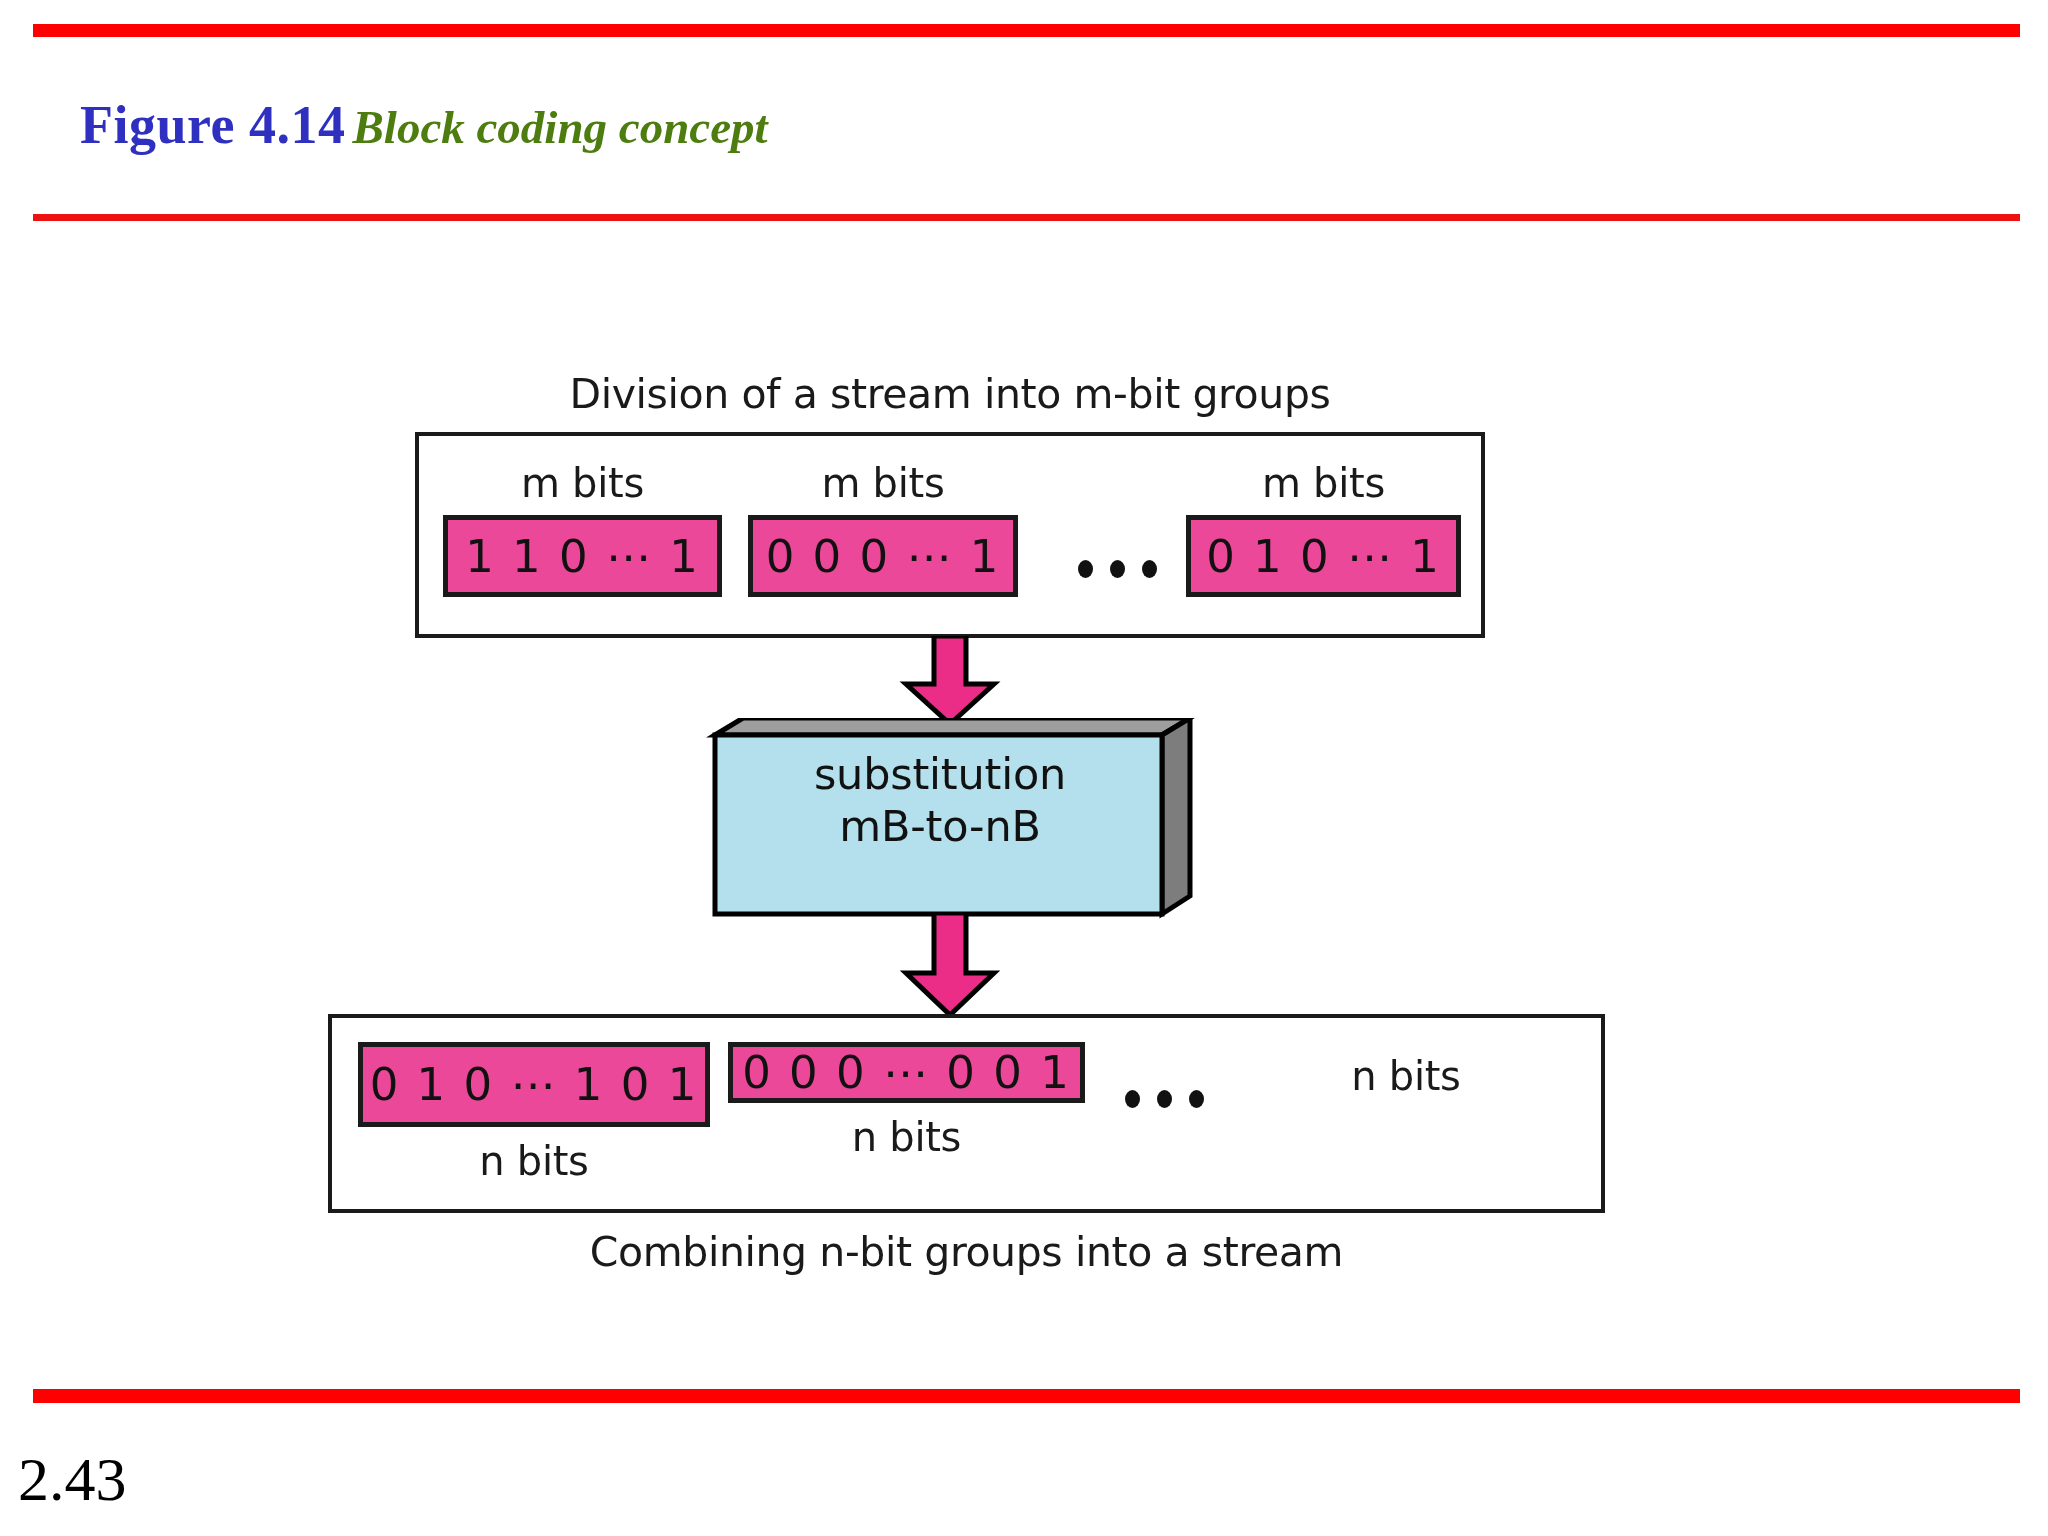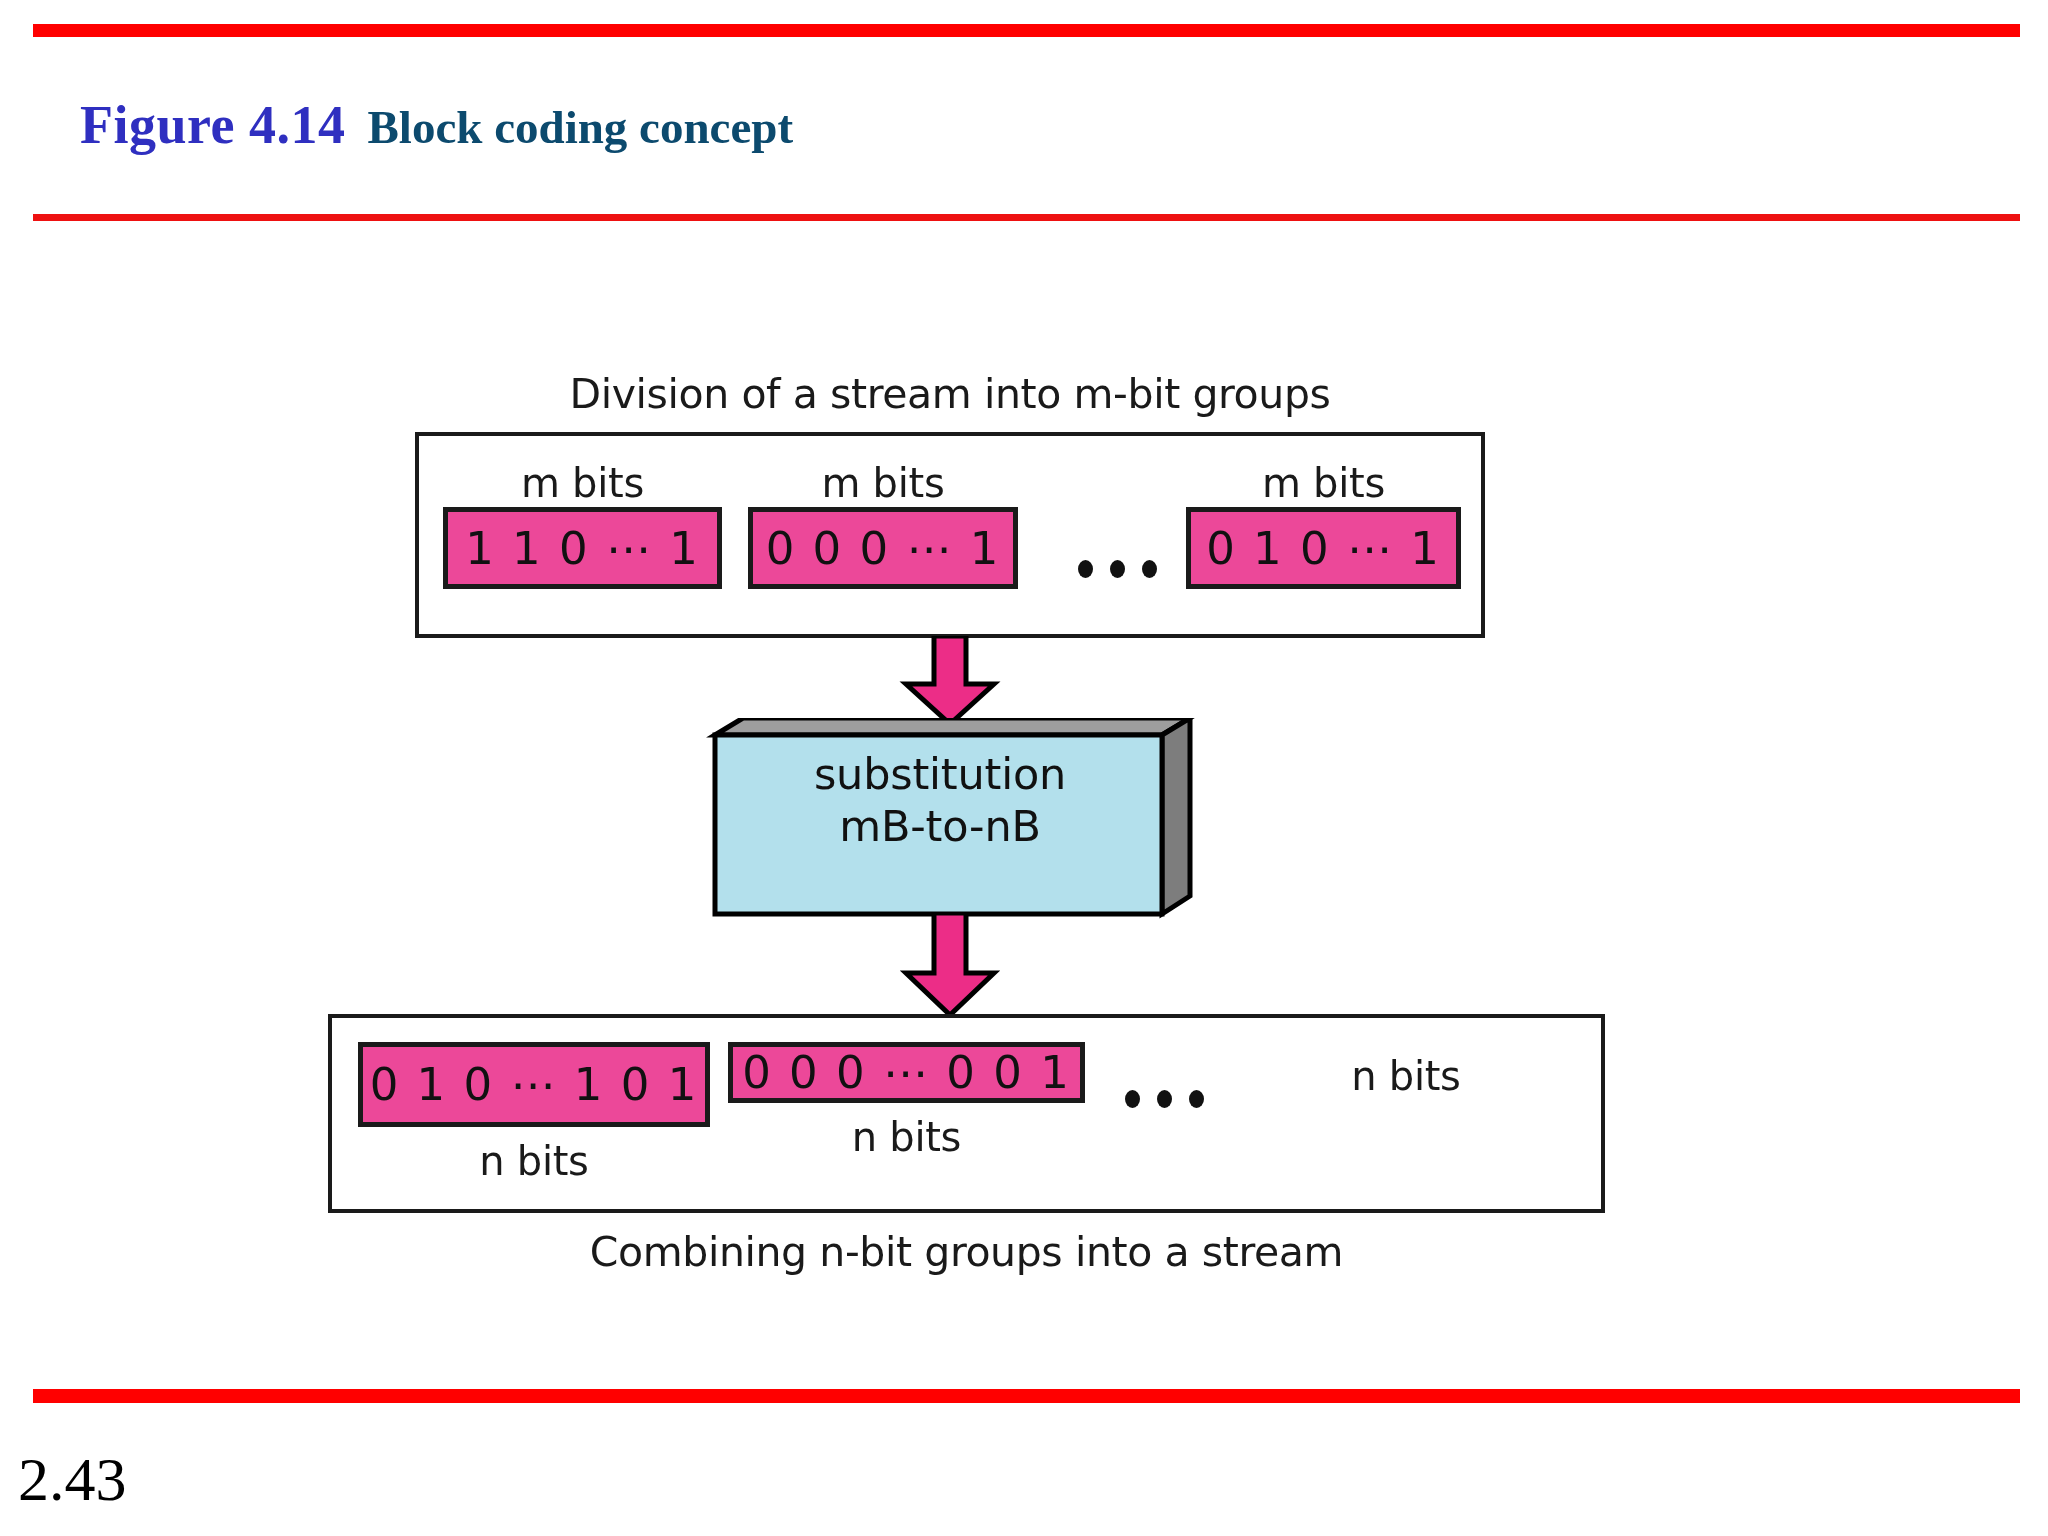--- a/index.html
+++ b/index.html
@@ -51,23 +51,24 @@
   .fig-title .fig-label {
     font-family: "Liberation Serif", serif;
     font-weight: bold;
     font-size: 54px;
     color: #2f2fc0;
     letter-spacing: 0.5px;
   }
   .fig-title .fig-caption {
     font-family: "Liberation Serif", serif;
     font-weight: bold;
+    font-style: italic;
     font-size: 47px;
-    color: #0c4a6e;
-    margin-left: 22px;
+    color: #4d7c0f;
+    margin-left: 7px;
   }
 
   .page-number {
     position: absolute;
     left: 18px;
     top: 1448px;
     font-family: "Liberation Serif", serif;
     font-size: 62px;
     color: #000000;
     line-height: 1;
@@ -134,21 +135,21 @@
     display: flex;
     align-items: center;
     justify-content: center;
     font-size: 45px;
     color: #111111;
     letter-spacing: 2px;
     white-space: nowrap;
   }
 
   
-  .row-top .bit-label { margin-bottom: 4px; text-align: center; }
+  .row-top .bit-label { margin-bottom: 12px; text-align: center; }
   .row-bot .bit-label { margin-top: 14px; }
 
   .ellipsis-between {
     position: absolute;
     display: flex;
     gap: 17px;
     align-items: center;
   }
   .ellipsis-between i {
     display: block;

